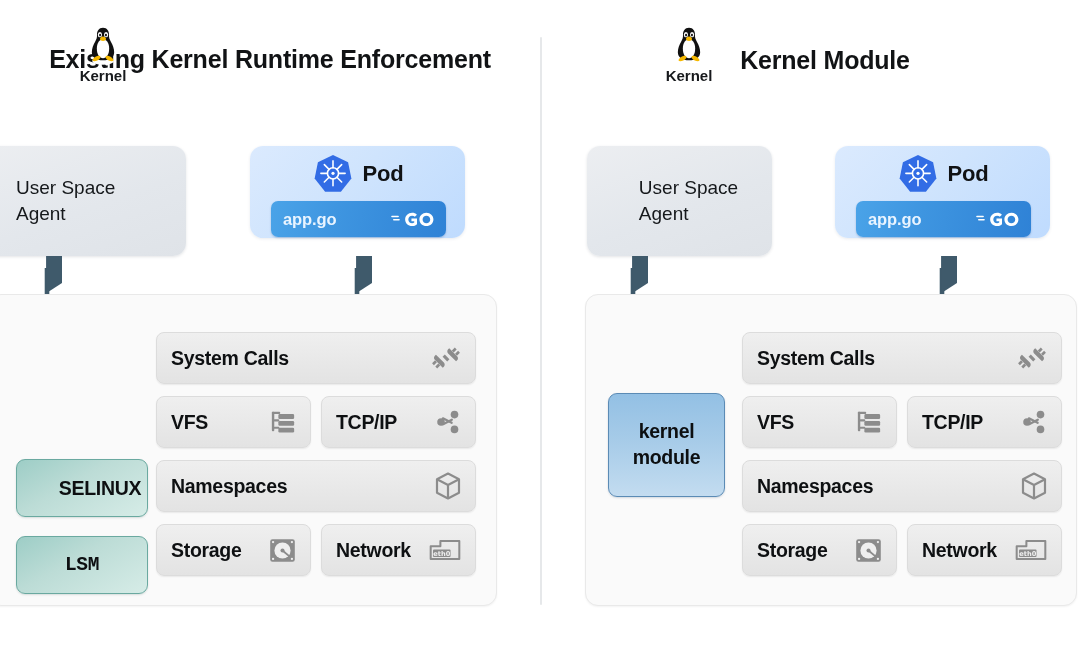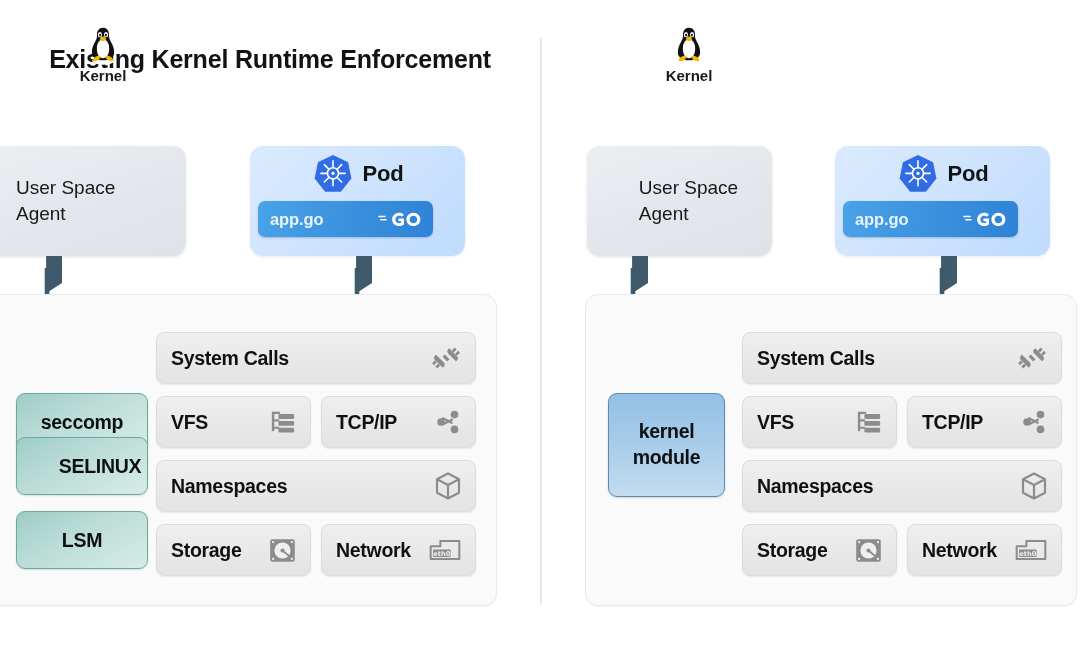--- a/index.html
+++ b/index.html
@@ -85,21 +85,21 @@
     height: 110px;
     justify-content: center;
     padding-left: 18px;
   }
   #agent-right .agent-text { text-align: left; }
 
   
   .pod-card {
     position: absolute;
     width: 215px;
-    height: 110px;
+    height: 92px;
     top: 146px;
     background: linear-gradient(135deg, #dbeafe 0%, #cfe4fd 45%, #bfdbfe 100%);
     border-radius: 13px;
     box-shadow: 0 1px 3px rgba(40,60,90,0.10);
     box-sizing: border-box;
   }
   #pod-left  { left: 250px; }
   #pod-right { left: 835px; }
 
   .pod-head {
@@ -115,21 +115,21 @@
   .k8s-icon { width: 42px; height: 42px; display: block; }
   .pod-label {
     font-size: 22px;
     font-weight: bold;
     color: #101214;
     letter-spacing: -0.2px;
   }
 
   .go-badge {
     position: absolute;
-    left: 8px;
+    left: 21px;
     top: 55px;
     width: 175px;
     height: 36px;
     border-radius: 7px;
     background: linear-gradient(100deg, #4aa3e8 0%, #3e95e0 38%, #2f82d6 100%);
     box-shadow: 0 1px 2px rgba(20,60,110,0.25);
     display: flex;
     align-items: center;
     justify-content: space-between;
     padding: 0 11px 0 12px;
@@ -245,20 +245,21 @@
   .arrow { position: absolute; }
 </style>
 </head>
 <body>
 
 <div id="stage">
 
   <div class="divider"></div>
 
   <div class="panel-title" id="title-left">Existing Kernel Runtime Enforcement</div>
+  <div class="panel-title" id="title-right">Kernel Module</div>
 
   <div class="agent-card" id="agent-left">
     <div class="agent-text">User Space<br>Agent</div>
   </div>
 
   <div class="pod-card" id="pod-left">
     <div class="pod-head">
       <span>
         <svg class="k8s-icon" viewBox="0 0 64 64" aria-hidden="true">
           <polygon points="32,3 55,14 60,39 44,59 20,59 4,39 9,14" fill="#326ce5"></polygon>
@@ -323,27 +324,24 @@
         <ellipse cx="16.5" cy="10.9" rx="1.2" ry="1.7" fill="#111111"></ellipse>
         <ellipse cx="23.5" cy="10.9" rx="1.2" ry="1.7" fill="#111111"></ellipse>
         <path d="M20 12.6c-2 0-3.6 1.5-3.6 3 0 1.4 1.6 2.4 3.6 2.4s3.6-1 3.6-2.4c0-1.5-1.6-3-3.6-3z" fill="#f5b800"></path>
         <path d="M11.5 36.5c-2.6 1.6-4.6 3.6-4 5 .6 1.4 3.4 1.2 6.2-.4 2.2-1.3 3.6-3 3.2-4.2-.4-1.3-2.8-1.8-5.4-.4z" fill="#f5b800"></path>
         <path d="M28.5 36.5c2.6 1.6 4.6 3.6 4 5-.6 1.4-3.4 1.2-6.2-.4-2.2-1.3-3.6-3-3.2-4.2.4-1.3 2.8-1.8 5.4-.4z" fill="#f5b800"></path>
       </svg>
     </span>
     <div class="kernel-word">Kernel</div>
   </div>
 
-  <div class="sec-tile" style="left:16px; top:393px;">
-    <span class="sec-label">seccomp</span>
-  </div>
-  <div class="sec-tile" style="left:16px; top:437px;padding-left:36px;">
+  <div class="sec-tile" style="left:16px; top:459px;padding-left:36px;">
     <span class="sec-label">SELINUX</span>
   </div>
-  <div class="sec-tile" style="left:16px; top:511px;">
+  <div class="sec-tile" style="left:16px; top:536px;font-family:Liberation Mono, monospace;">
     <span class="sec-label">LSM</span>
   </div>
 
   <div class="tile" style="left:156px; top:332px; width:320px; height:52px;">
     <span class="tile-label">System Calls</span>
     <span class="tile-icon">
       <svg width="30" height="26" viewBox="0 0 32 28" aria-hidden="true">
         <g fill="#8c8c8c">
           <path d="M19.5 3.5 28 12c1.2 1.2 1.2 3.2 0 4.4l-1.2 1.2-8.5-8.5c-1.2-1.2-1.2-3.2 0-4.4l1.2-1.2z"></path>
           <path d="M25.5 2.8l2 2-3.2 3.2-2-2zM29 6.3l2 2-3.2 3.2-2-2z"></path>

